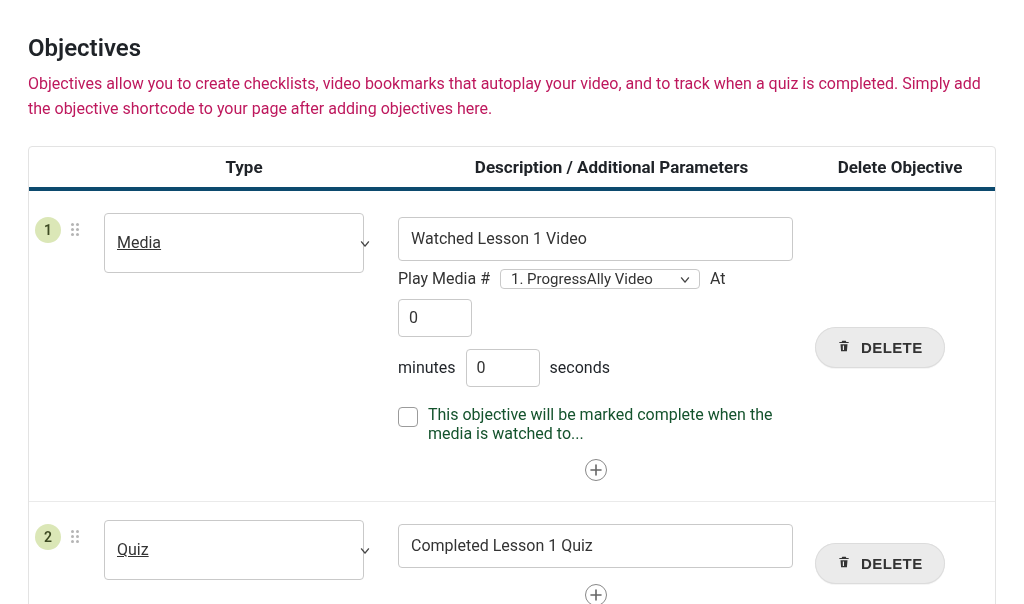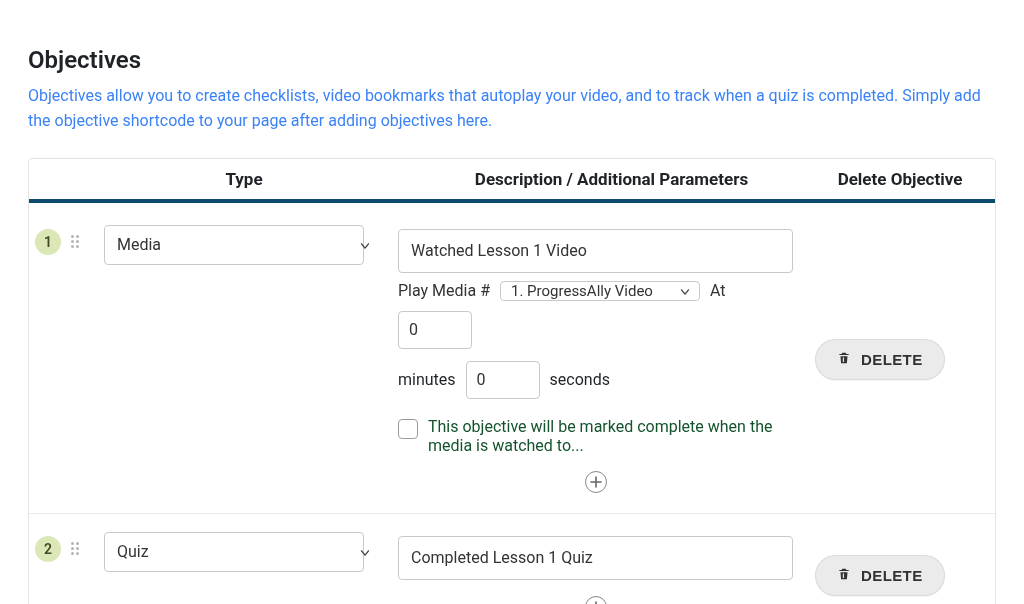--- a/index.html
+++ b/index.html
@@ -8,27 +8,27 @@
     font-family: -apple-system, BlinkMacSystemFont, "Segoe UI", Roboto, Helvetica, Arial, sans-serif;
     background: #fff;
     color: #1f2328;
     width: 1024px;
     height: 604px;
     padding: 22px 28px;
   }
   h2 {
     font-size: 24px;
     font-weight: 600;
-    margin: 24px 0 10px 0;
+    margin: 12px 0 10px 0;
     color: #1f2328;
   }
   .intro {
     font-size: 16px;
     line-height: 1.55;
-    color: #3b82f6;
+    color: #be185d;
     margin: 10px 0 24px 0;
     max-width: 960px;
   }
   .table {
     border: 1px solid #e3e3e3;
     border-radius: 4px;
     overflow: hidden;
   }
   .thead {
     display: grid;
@@ -89,22 +89,23 @@
     font-size: 16px;
     color: #333;
     background: #fff;
     padding: 10px 12px;
     font-family: inherit;
     appearance: none;
     -webkit-appearance: none;
   }
   .select {
     width: 260px;
-    height: 40px;
+    height: 60px;
     padding-right: 18px;
+    text-decoration: underline;
   }
   .chev {
     position: absolute;
     right: 12px;
     top: 50%;
     transform: translateY(-50%);
     width: 14px; height: 14px;
     pointer-events: none;
   }
   .chev svg { width: 14px; height:14px; }

